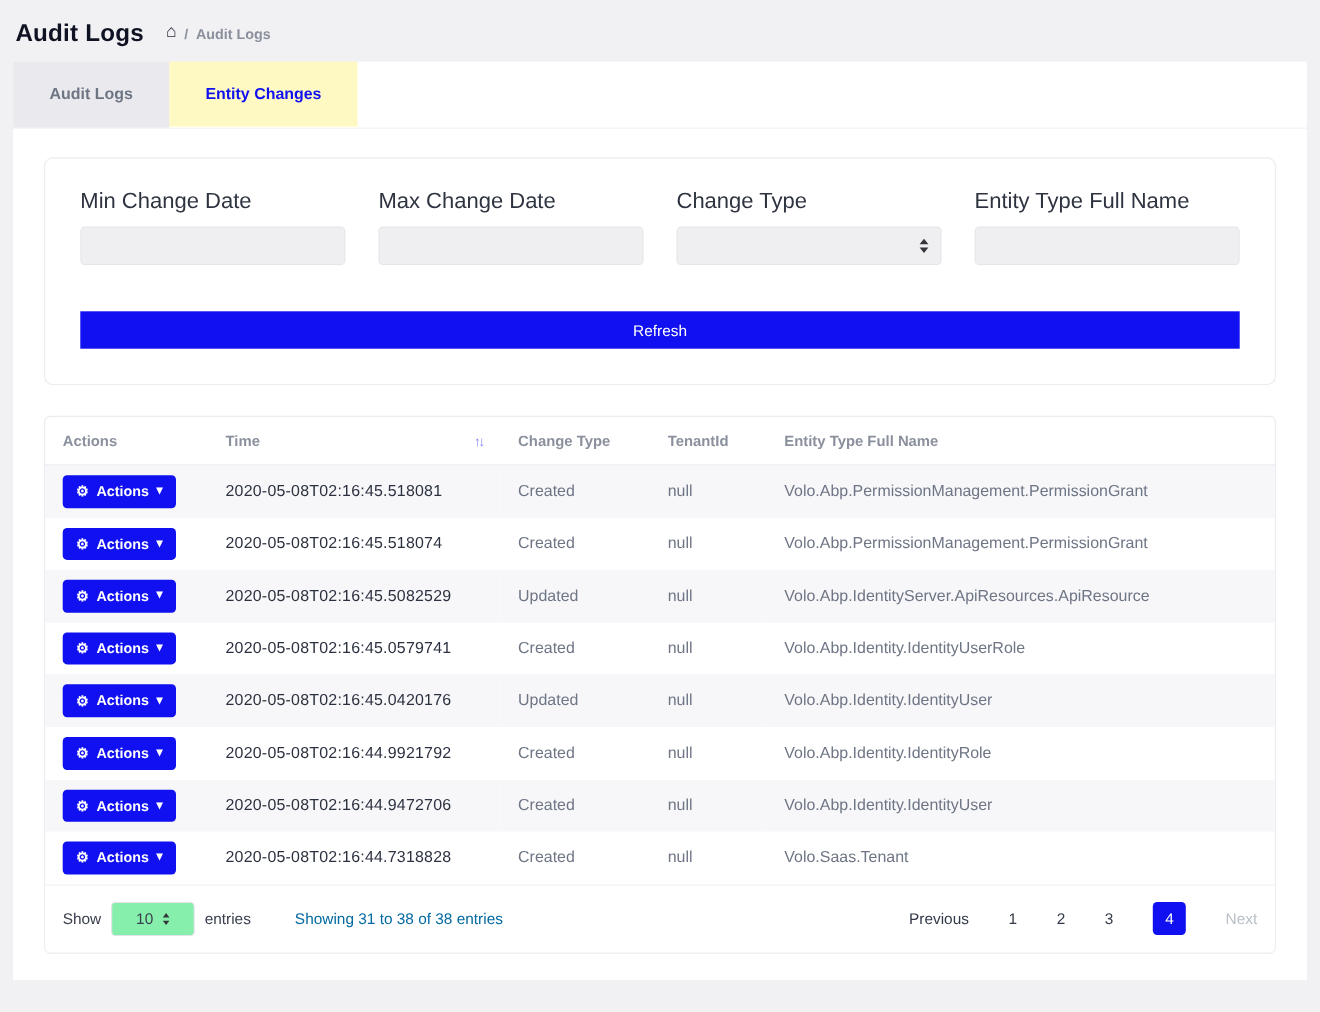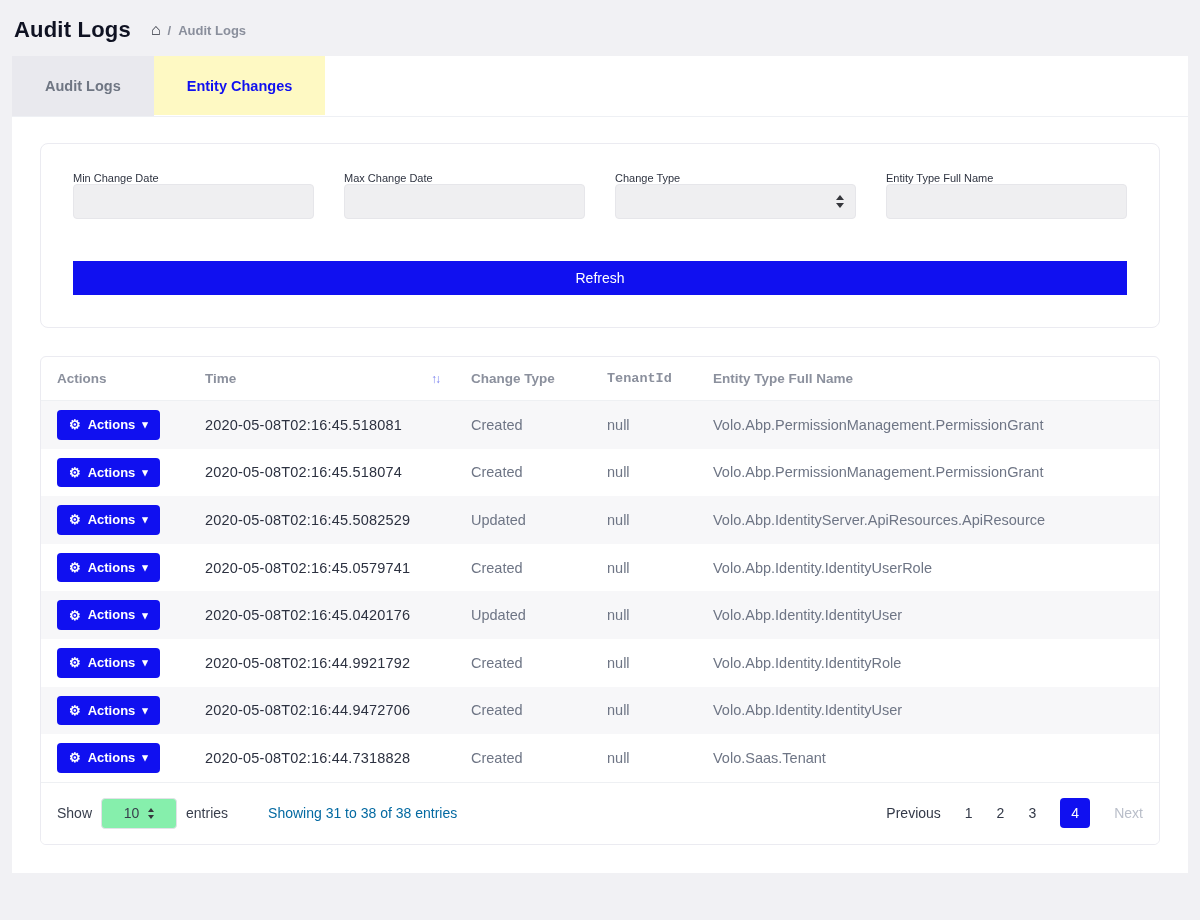--- a/index.html
+++ b/index.html
@@ -24,21 +24,21 @@
   .tabstrip { display:flex; background:#fff; border-bottom:1px solid #eef0f4; }
   .tab { height:60px; padding:0 33px; display:flex; align-items:center; font-size:14.5px; font-weight:700; cursor:default; }
   .tab.inactive { background:#e9e9ee; color:#6f7683; }
   .tab.active { background:#fef9c3; color:var(--accent); margin-bottom:-1px; border-bottom:1px solid #fff; }
 
   .tab-body { background:#fff; padding:26px 28px 24px; min-height:756px; }
 
   
   .filter-card { border:1px solid #ebebf1; border-radius:8px; padding:28px 32px 32px; }
   .filter-grid { display:grid; grid-template-columns:repeat(4,1fr); gap:30px; }
-  .filter-field label { display:block; font-size:11px; color:#2e3340; margin-bottom:0; }
+  .filter-field label { display:block; font-size:20px; color:#2e3340; margin-bottom:11px; }
   .form-control {
     width:100%; height:35px; background:#efeff1; border:1px solid #e6e6ea;
     border-radius:4px; padding:0 10px; font-family:inherit; font-size:14px; color:#333;
   }
   .select-control {
     width:100%; height:35px; background:#efeff1; border:1px solid #e6e6ea; border-radius:4px;
     display:flex; align-items:center; justify-content:flex-end; padding:0 11px; cursor:pointer;
   }
   .select-arrows { display:flex; flex-direction:column; gap:3px; }
   .tri-up { width:0; height:0; border-left:4px solid transparent; border-right:4px solid transparent; border-bottom:5px solid #35363c; }
@@ -51,21 +51,21 @@
   
   .table-card { margin-top:28px; border:1px solid #ebebf1; border-radius:6px; overflow:hidden; }
   table { width:100%; border-collapse:collapse; font-size:14.5px; }
   thead th {
     text-align:left; padding:14px 16px; font-size:13.5px; font-weight:700; color:#8b909d;
     border-bottom:1px solid #eef0f3; white-space:nowrap;
   }
   th.col-actions { width:148px; }
   th.col-time { width:266px; }
   th.col-change { width:136px; }
-  th.col-tenant { width:106px;font-family:Liberation Mono, monospace; }
+  th.col-tenant { width:106px; }
   .th-flex { display:flex; align-items:flex-end; justify-content:space-between; }
   .sort-icon { font-size:12px; color:#7a82ef; letter-spacing:-2px; cursor:pointer; }
   tbody tr:nth-child(odd) { background:#f7f7f9; }
   tbody td { padding:9px 16px; vertical-align:middle; }
   .time-cell { color:#2c3140; letter-spacing:.2px; }
   .muted-cell { color:#6e7585; }
   .actions-btn {
     display:inline-flex; align-items:center; gap:7px; background:var(--accent); color:#fff;
     border:none; border-radius:4px; padding:7px 12px; font-family:inherit; font-size:13px;
     font-weight:700; cursor:pointer; line-height:1.2;
@@ -78,21 +78,21 @@
     display:flex; align-items:center; padding:15px 16px; border-top:1px solid #eef0f3;
     font-size:14px; color:#383e4c; background:#fff;
   }
   .page-size-select {
     margin:0 9px; width:76px; height:31px; background:#86efac; border:1px solid #e2e2e8;
     border-radius:4px; display:flex; align-items:center; justify-content:center; gap:9px; cursor:pointer;
   }
   .page-size-select .tri-up { border-bottom-width:4px; border-left-width:3.5px; border-right-width:3.5px; }
   .page-size-select .tri-down { border-top-width:4px; border-left-width:3.5px; border-right-width:3.5px; }
   .showing-text { margin-left:40px; color:#0369a1; }
-  .pagination { margin-left:auto; display:flex; align-items:center; gap:24px; }
+  .pagination { margin-left:auto; display:flex; align-items:center; gap:36px; }
   .page-link { color:#333948; cursor:pointer; }
   .page-num { color:#333948; cursor:pointer; }
   .page-num.active {
     background:var(--accent); color:#fff; width:30px; height:30px; border-radius:4px;
     display:flex; align-items:center; justify-content:center;
   }
   .page-link.disabled { color:#b9bec9; cursor:default; }
 </style>
 </head>
 <body>

